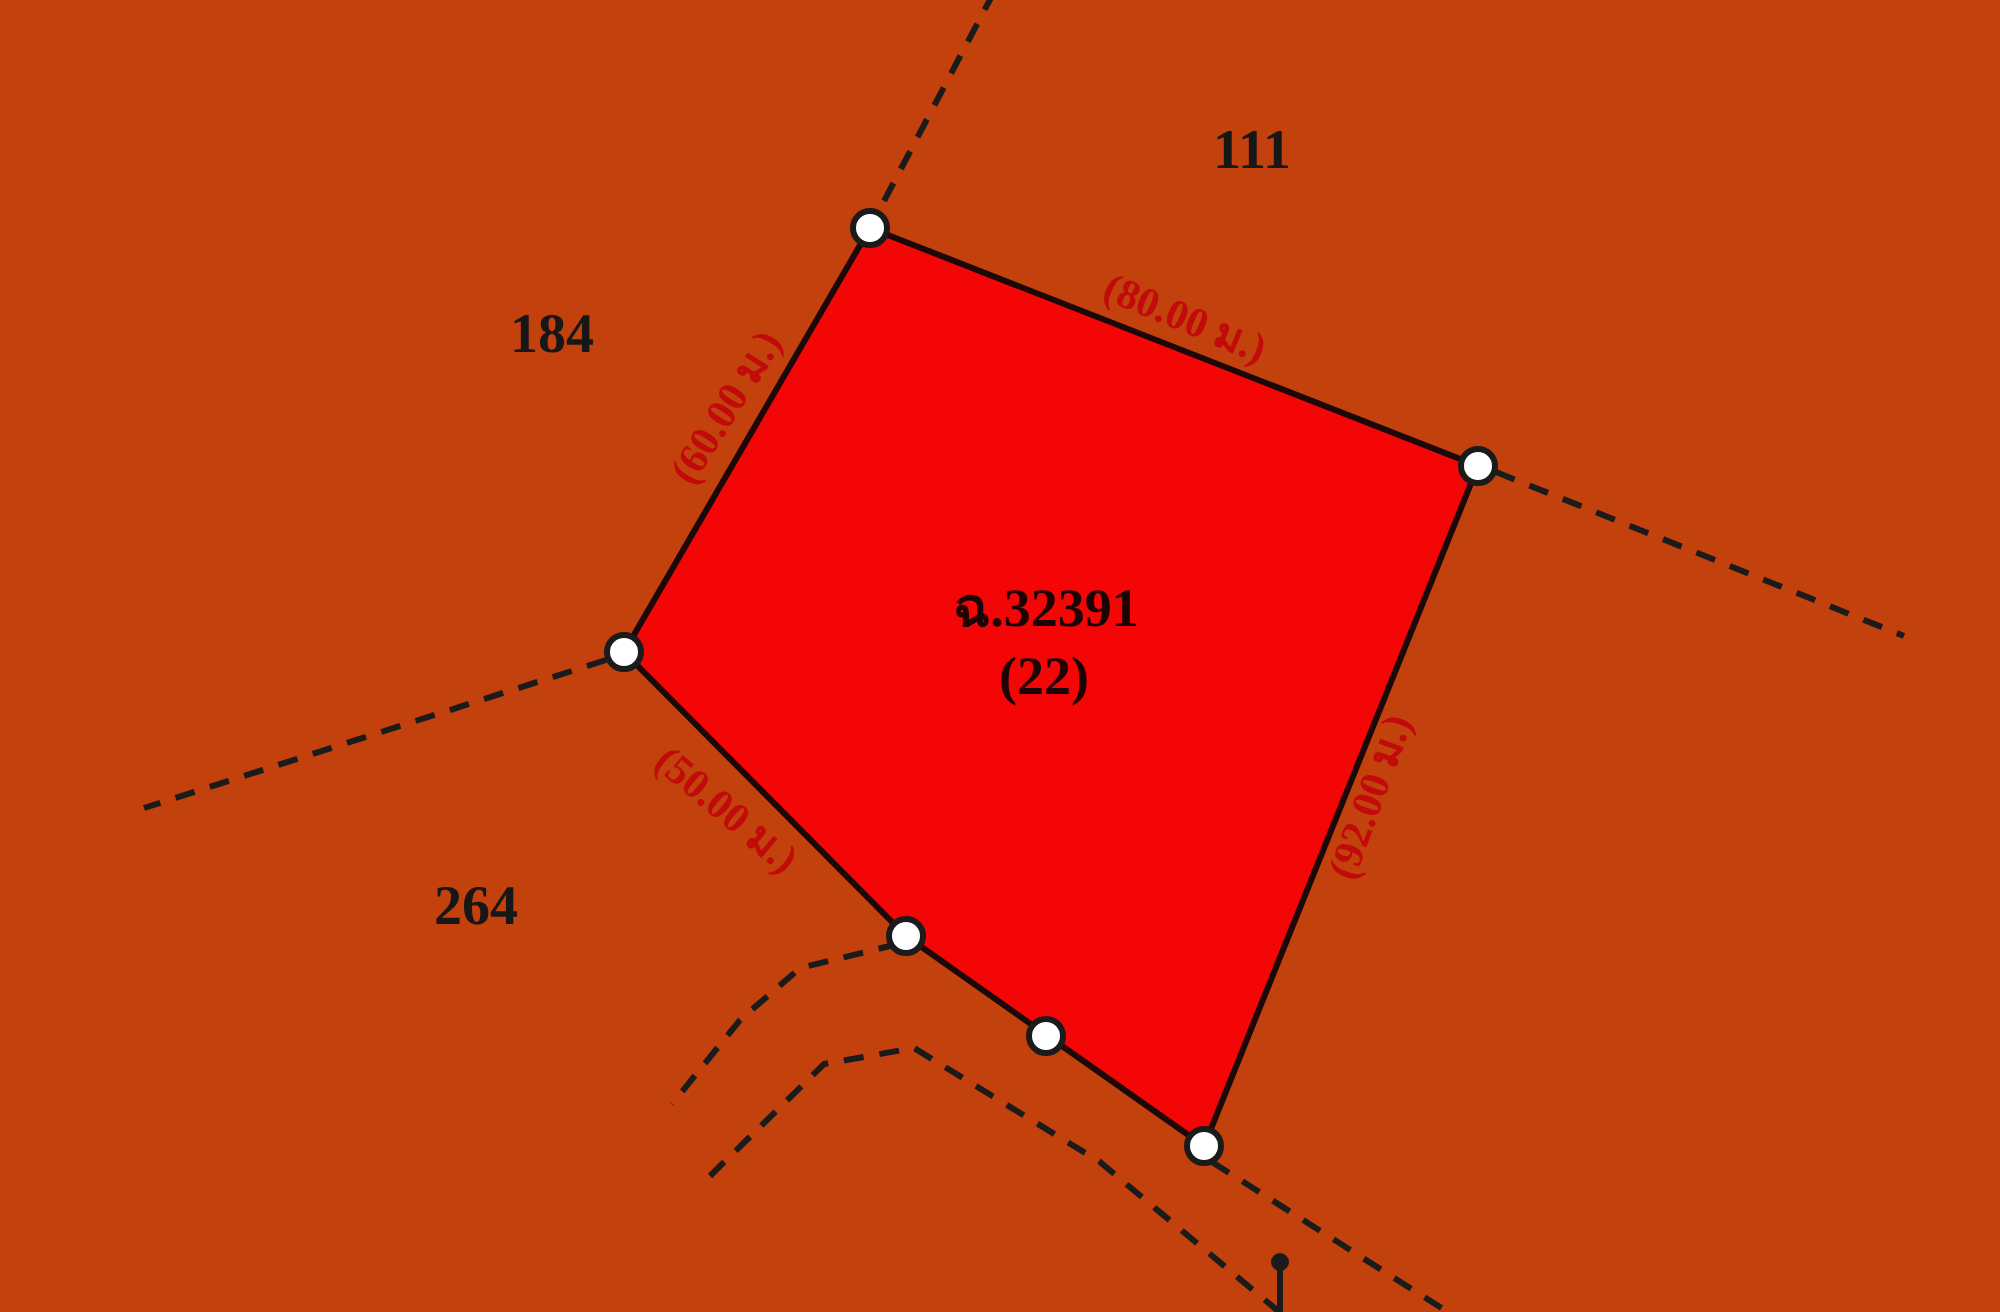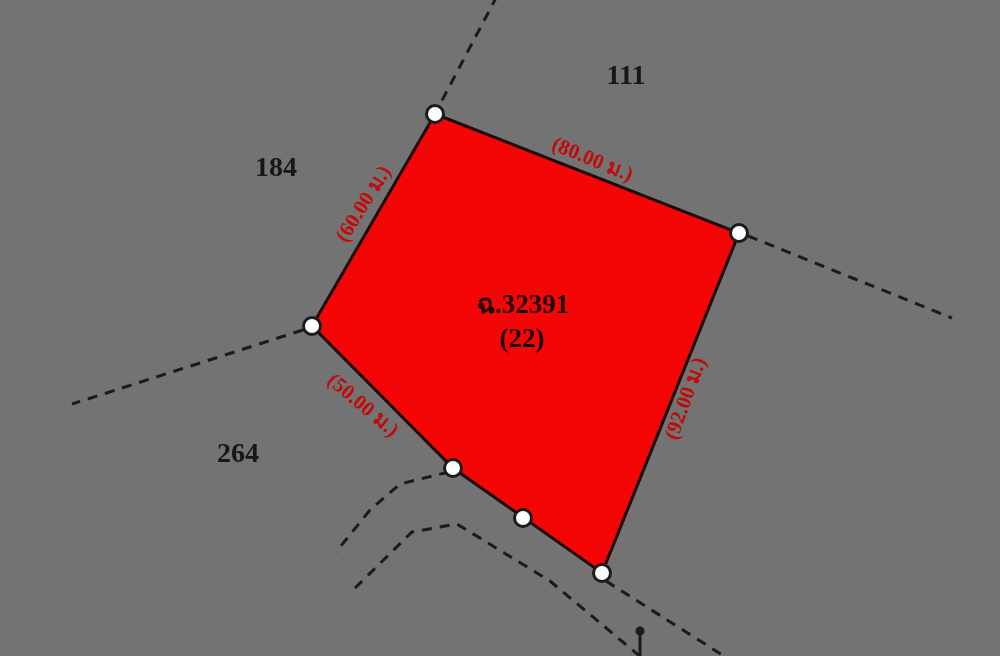--- a/index.html
+++ b/index.html
@@ -4,21 +4,21 @@
 <style>
   html, body {
     margin: 0;
     padding: 0;
     background: #ffffff;
   }
   #stage {
     position: relative;
     width: 1000px;
     height: 656px;
-    background: #737373;
+    background: #c2410c;
     overflow: hidden;
     font-family: "Liberation Serif", "DejaVu Serif", serif;
   }
   svg { display: block; }
   .dashed {
     fill: none;
     stroke-width: 3;
     stroke-dasharray: 10 8;
     stroke-linecap: butt;
   }

